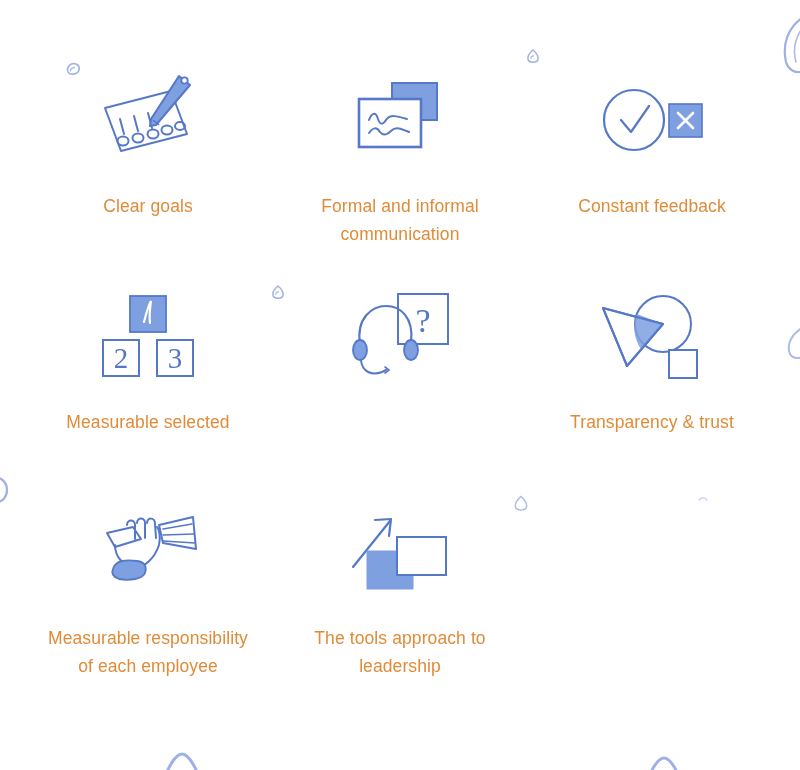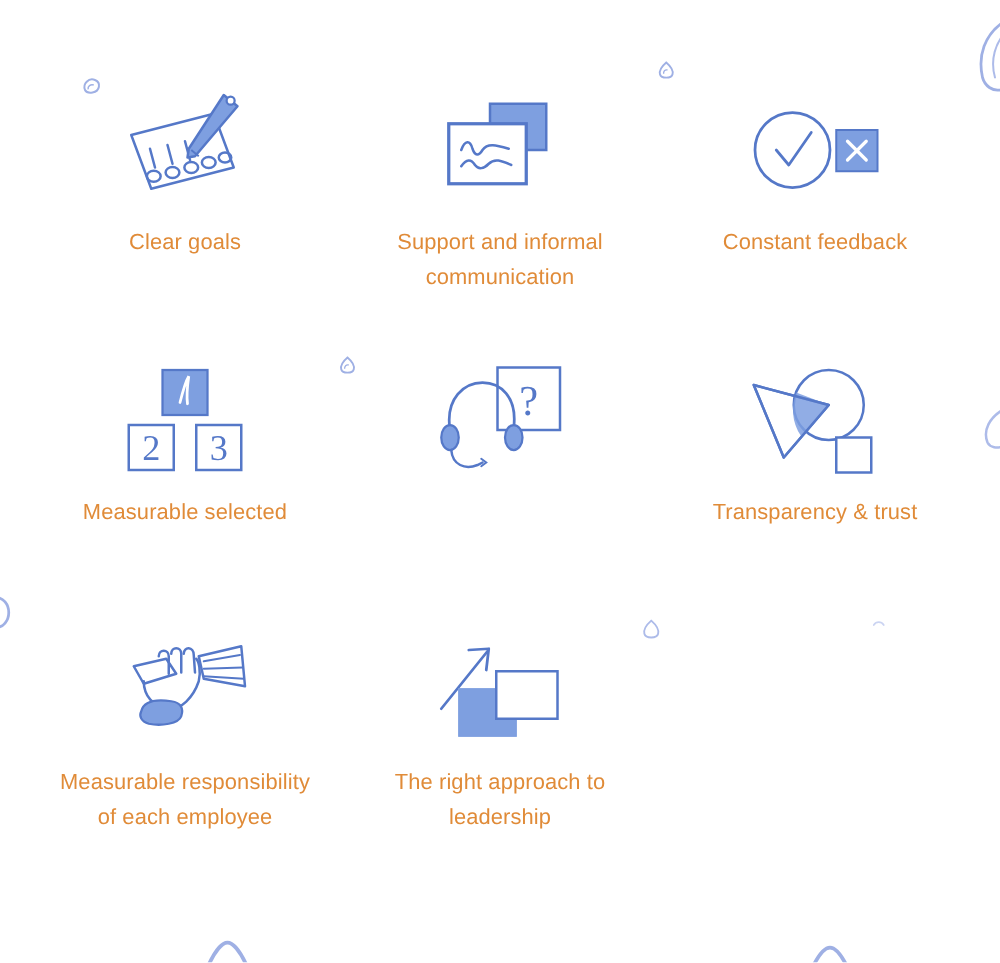--- a/index.html
+++ b/index.html
@@ -46,21 +46,21 @@
   }
   .feature-icon {
     height: 116px;
     width: 100%;
     display: flex;
     align-items: center;
     justify-content: center;
   }
   .feature-icon svg { display: block; overflow: visible; }
   .feature-label {
-    margin-top: 1px;
+    margin-top: 14px;
     max-width: 215px;
     text-align: center;
     color: #e08b38;
     font-size: 17.5px;
     line-height: 28px;
     font-family: "Liberation Sans", sans-serif;
     font-weight: 400;
     letter-spacing: .1px;
   }
 </style>
@@ -141,21 +141,21 @@
 
     <div class="feature-cell">
       <div class="feature-icon">
         <svg width="110" height="90" viewBox="0 0 110 90">
           <rect x="47" y="8" width="45" height="37" fill="#7e9fe0" stroke="#5578c8" stroke-width="2"></rect>
           <rect x="14" y="24" width="62" height="48" fill="#ffffff" stroke="#5578c8" stroke-width="2.6"></rect>
           <path d="M24 45 C27 37, 31 37, 33 44 C35 50, 38 50, 41 45 C45 39, 52 41, 62 44" fill="none" stroke="#5578c8" stroke-width="2" stroke-linecap="round"></path>
           <path d="M24 58 C28 52, 32 52, 35 57 C38 61, 42 60, 46 56 C51 51, 57 54, 64 57" fill="none" stroke="#5578c8" stroke-width="2" stroke-linecap="round"></path>
         </svg>
       </div>
-      <div class="feature-label">Support and informal communication</div>
+      <div class="feature-label">Formal and informal communication</div>
     </div>
 
     <div class="feature-cell">
       <div class="feature-icon">
         <svg width="110" height="84" viewBox="0 0 110 84">
           <circle cx="37" cy="42" r="30" fill="none" stroke="#5578c8" stroke-width="2.2"></circle>
           <path d="M24 42 L34 54 L52 28" fill="none" stroke="#5578c8" stroke-width="2.2" stroke-linecap="round" stroke-linejoin="round"></path>
           <rect x="72" y="26" width="33" height="33" fill="#7e9fe0" stroke="#5578c8" stroke-width="1.6"></rect>
           <path d="M81 35 L96 50 M96 35 L81 50" fill="none" stroke="#ffffff" stroke-width="2.6" stroke-linecap="round"></path>
         </svg>
@@ -223,17 +223,17 @@
 
     <div class="feature-cell">
       <div class="feature-icon">
         <svg width="110" height="90" viewBox="0 0 110 90">
           <path d="M8 60 L45 14" fill="none" stroke="#5578c8" stroke-width="2.2" stroke-linecap="round"></path>
           <path d="M30 13 L46 12 L44 29" fill="none" stroke="#5578c8" stroke-width="2.2" stroke-linecap="round" stroke-linejoin="round"></path>
           <rect x="22" y="44" width="46" height="38" fill="#7e9fe0" stroke="#7e9fe0" stroke-width="1"></rect>
           <rect x="52" y="30" width="49" height="38" fill="#ffffff" stroke="#5578c8" stroke-width="2"></rect>
         </svg>
       </div>
-      <div class="feature-label">The right approach to leadership</div>
+      <div class="feature-label">The tools approach to leadership</div>
     </div>
 
   </div>
 </div>
 
 </body></html>

